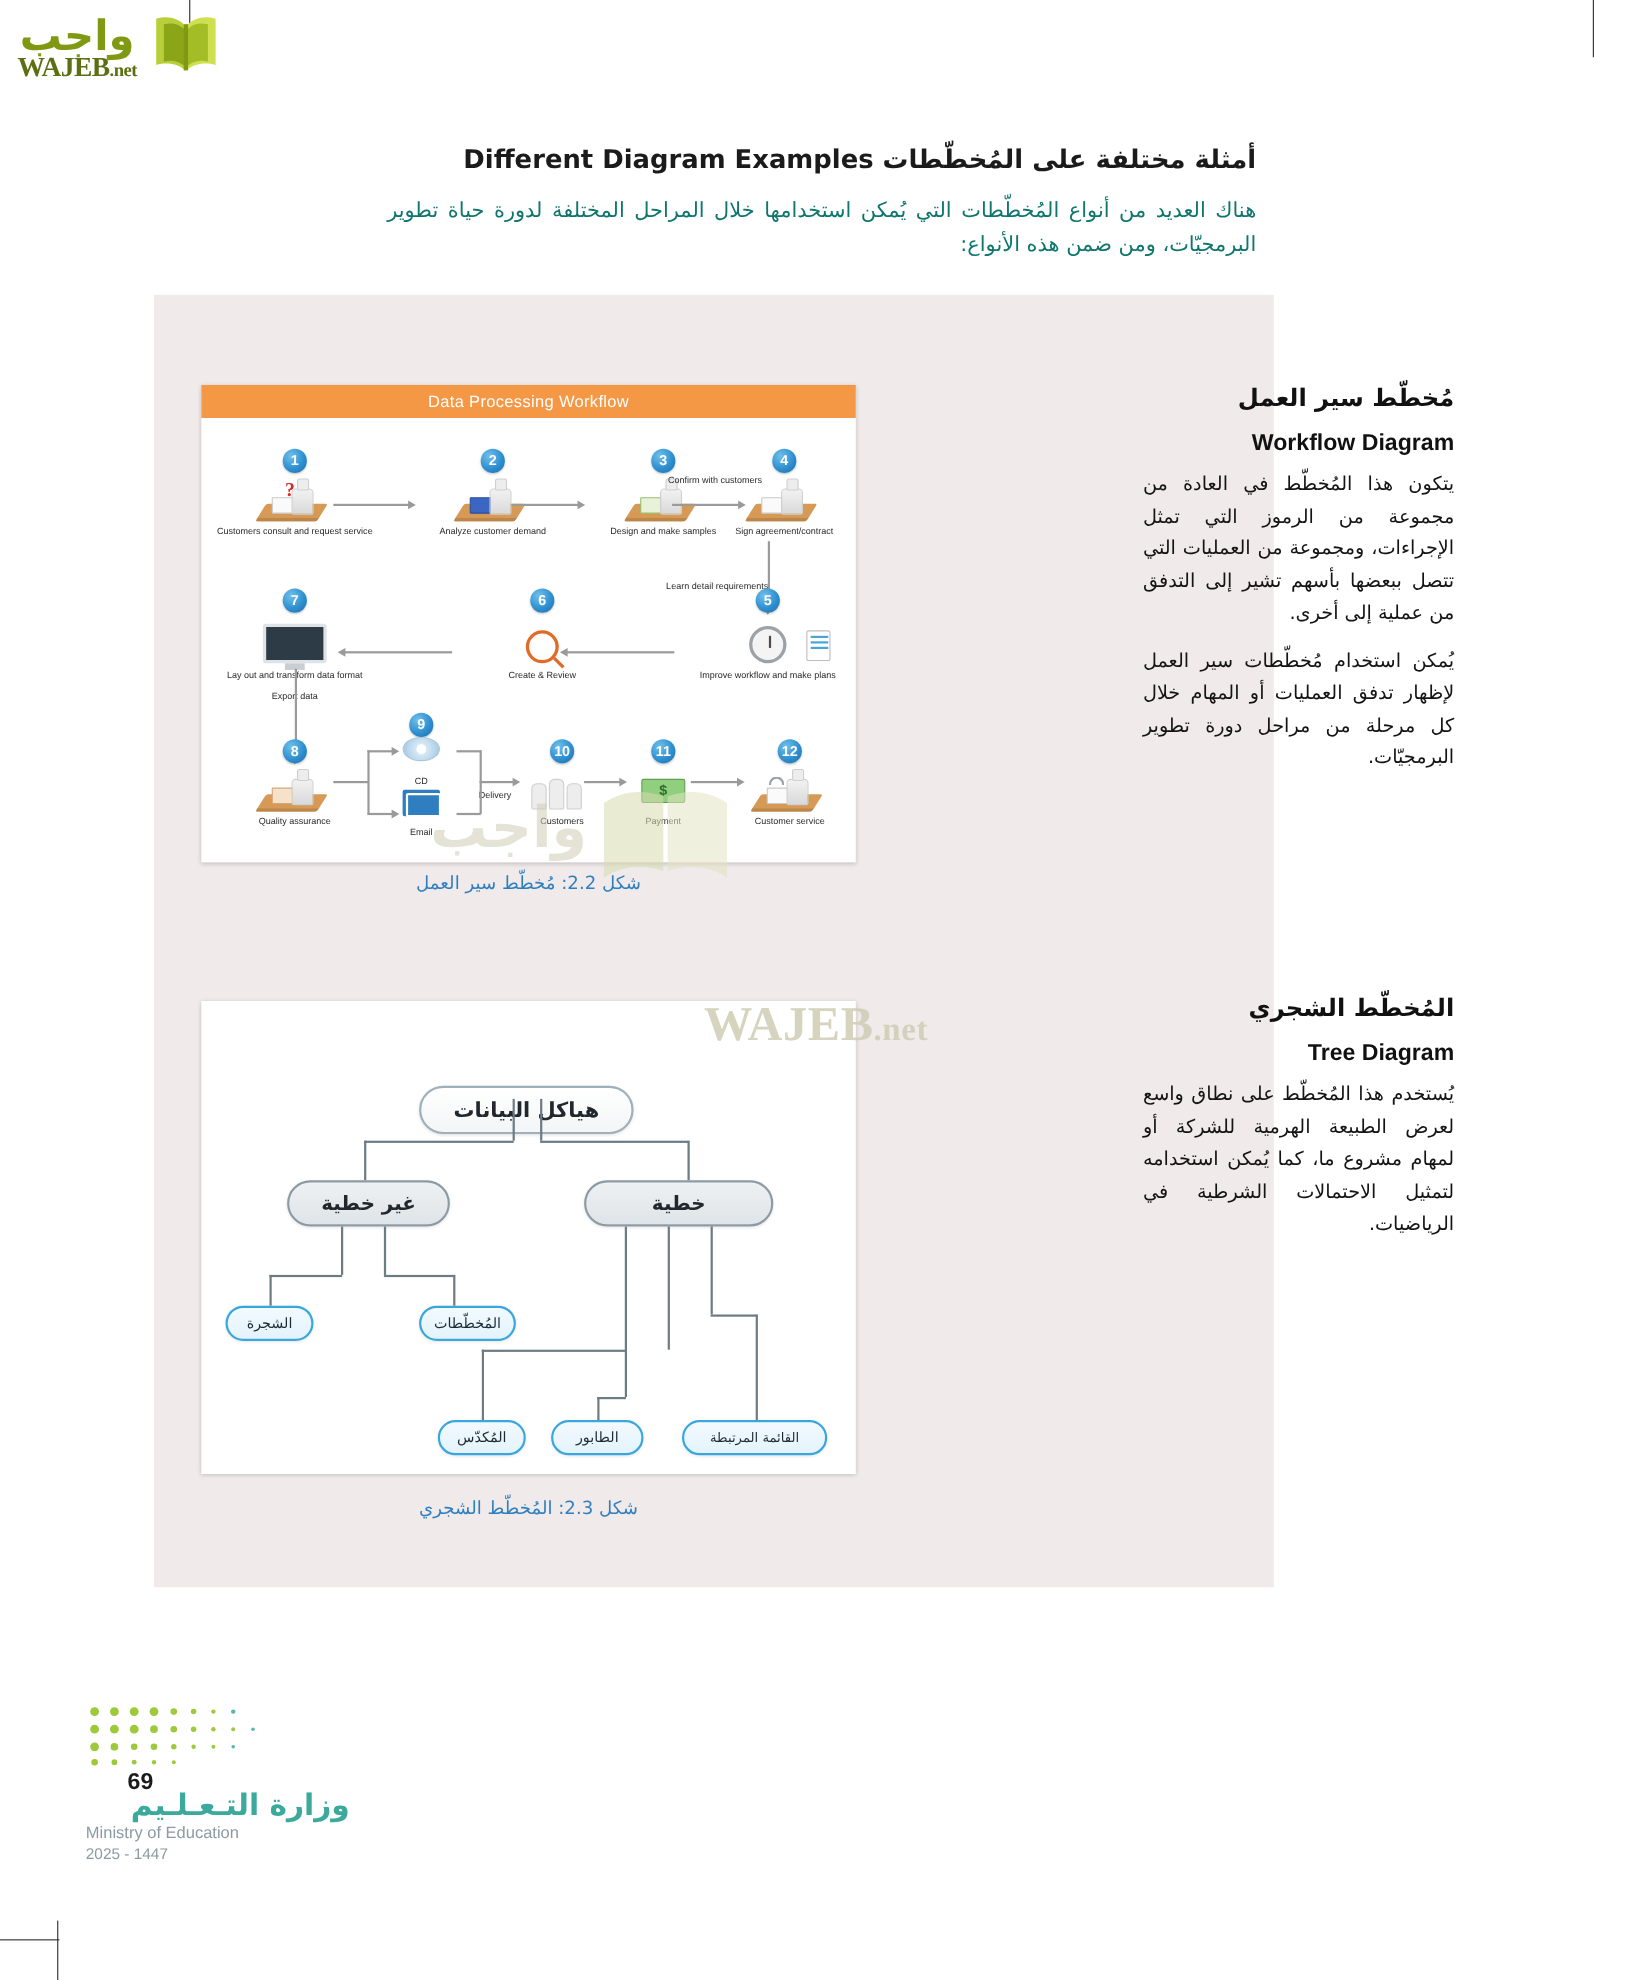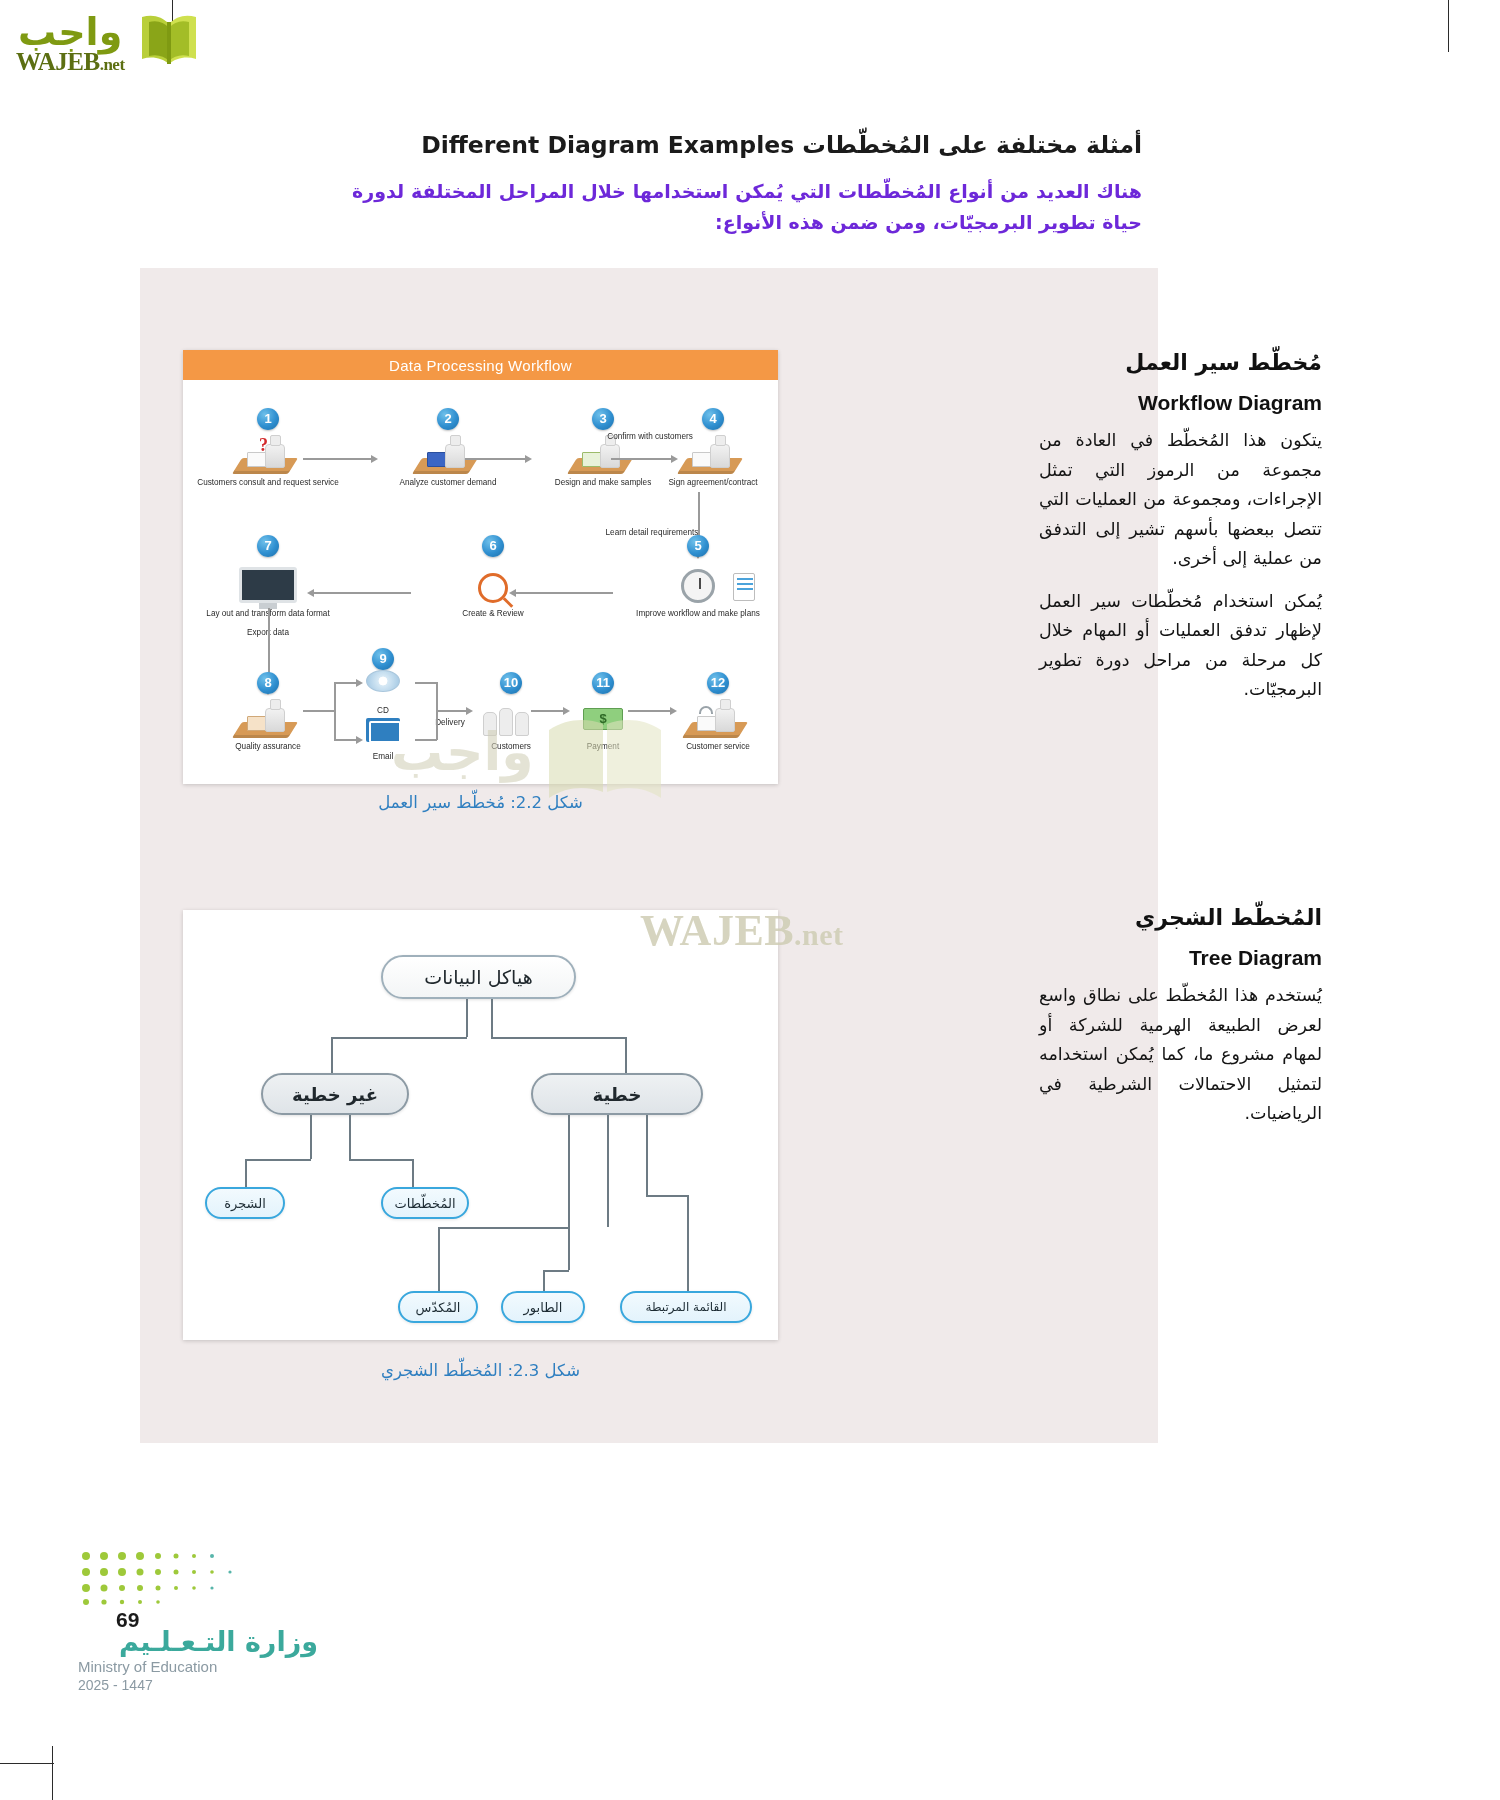--- a/index.html
+++ b/index.html
@@ -32,23 +32,22 @@
 
   
   #page-title {
     position:absolute; right:358px; top:131px; width:790px;
     text-align:right; font-size:23.5px; font-weight:700; color:#1b1b1b;
     font-family:"DejaVu Sans", sans-serif; direction:rtl; white-space:nowrap;
   }
   #intro-paragraph {
     position:absolute; right:358px; top:176px; width:790px;
     text-align:justify; text-align-last:right; direction:rtl;
-    font-size:19px; line-height:31px; color:#6d28d9;
+    font-size:19px; line-height:31px; color:#0f766e;
     font-family:"DejaVu Sans", sans-serif;
-    font-weight:bold;
   }
 
   
   #content-panel {
     position:absolute; left:140px; top:268px; width:1018px; height:1175px;
     background:#f0eaea;
   }
 
   
   .side-col { position:absolute; width:283px; direction:rtl; text-align:right; }
@@ -230,22 +229,23 @@
   }
   #tree-canvas { position:relative; width:100%; height:100%; }
 
   .tnode {
     position:absolute; display:flex; align-items:center; justify-content:center;
     border-radius:22px; font-family:"DejaVu Sans", sans-serif; direction:rtl;
     text-align:center;
   }
   .tnode.root {
     background:linear-gradient(#ffffff,#f3f5f6);
-    border:2px solid #9fb0bb; color:#20282d; font-size:19px; font-weight:400;
+    border:2px solid #9fb0bb; color:#20282d; font-size:19px; font-weight:700;
     box-shadow:0 1px 3px rgba(0,0,0,.12);
+    margin-top:32px;
   }
   .tnode.mid {
     background:linear-gradient(#eef1f3,#dfe4e8);
     border:2px solid #8c9aa4; color:#20282d; font-size:18px; font-weight:700;
     box-shadow:0 1px 3px rgba(0,0,0,.12);
   }
   .tnode.leaf {
     background:linear-gradient(#f2fafe,#e3f3fc);
     border:2px solid #39a7dd; color:#1c2b33; font-size:13px;
     box-shadow:0 1px 3px rgba(0,0,0,.10);

